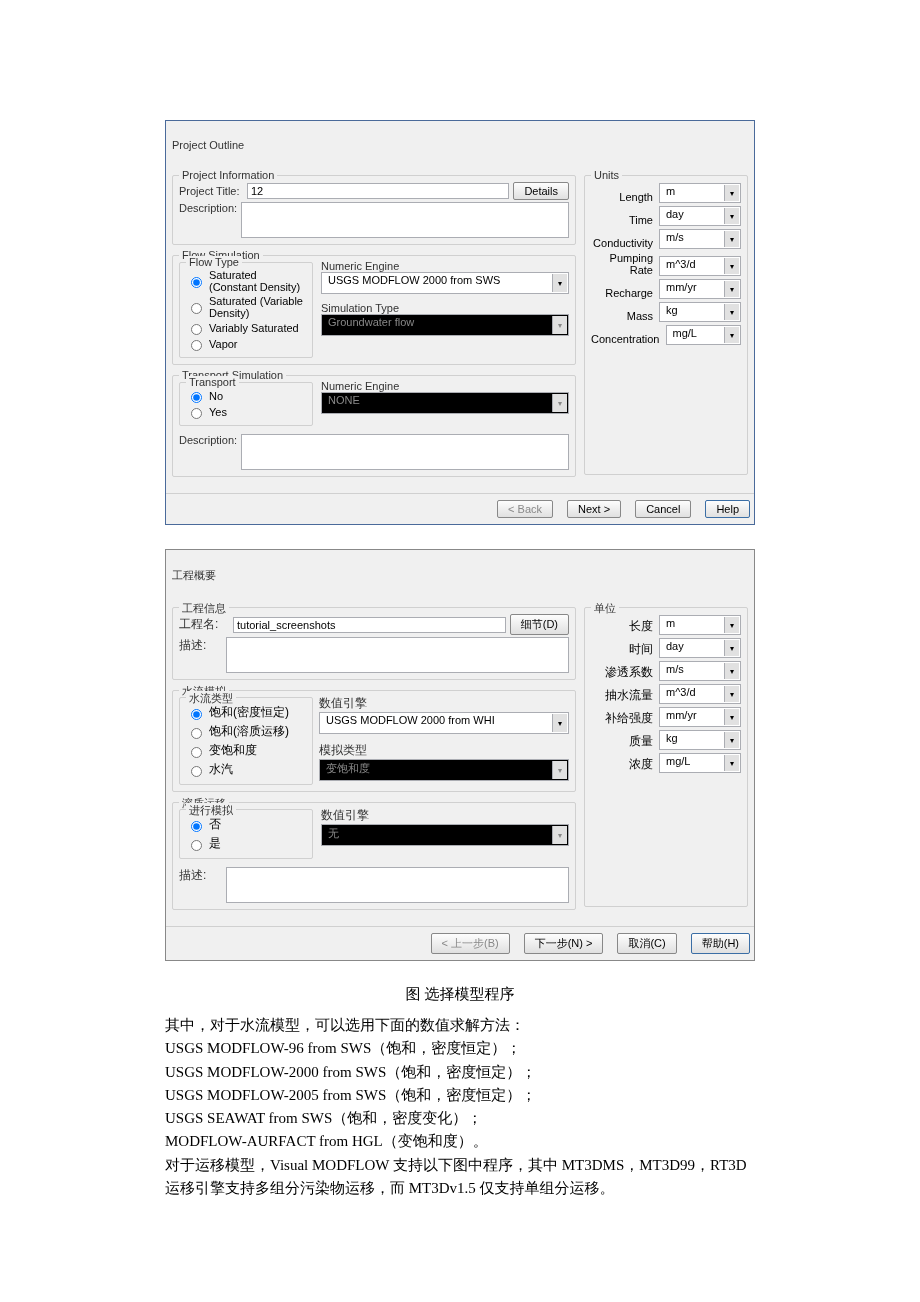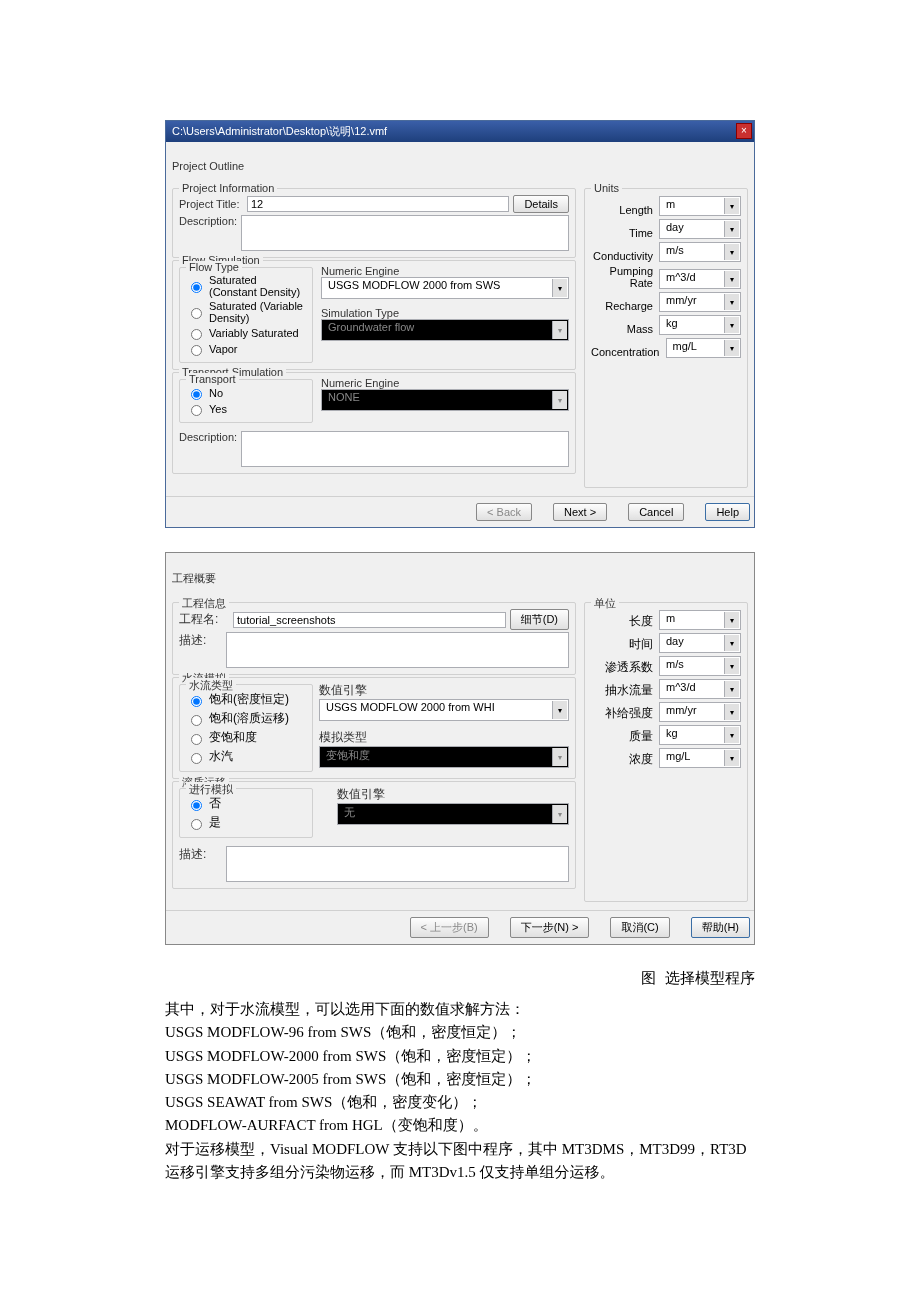--- a/index.html
+++ b/index.html
@@ -2,52 +2,48 @@
 <html><head>
 <meta charset="utf-8">
 <style>
 body{margin:0;font-family:"Microsoft Sans Serif",Tahoma,sans-serif;font-size:11px;background:#fff;color:#000;width:920px}
 .pg{padding:120px 165px 40px 165px}
 .dlg{border:1px solid #4a6a9a;background:#f0f0f0;margin-bottom:24px}
 .tbar{background:linear-gradient(#3a5fa8,#1e3f7c);color:#fff;padding:3px 6px;font-size:11px;position:relative}
 .closex{position:absolute;right:2px;top:2px;width:14px;height:14px;background:#c93030;color:#fff;font-size:10px;line-height:14px;text-align:center;border:1px solid #8a0000}
 .bdy{background:#f0f0f0;padding:4px 6px 6px}
 .hl{color:#333;font-size:11px;margin:14px 0}
-.grp{border:1px solid #d0d0d0;border-radius:2px;margin:2px 0;padding:4px 6px;position:relative}
+.grp{border:1px solid #d0d0d0;border-radius:2px;margin:10px 0;padding:4px 6px;position:relative}
 .grp>.lg{position:absolute;top:-7px;left:6px;background:#f0f0f0;padding:0 3px;font-size:11px;color:#333}
 .row{display:flex;align-items:center;gap:4px;margin:2px 0}
 .lbl{color:#333}
 input[type=text],.sel,.ta{font-family:inherit;font-size:11px;border:1px solid #abadb3;background:#fff;padding:1px 3px}
 .sel{position:relative;background:#fff}
 .sel .arr{position:absolute;right:1px;top:1px;bottom:1px;width:14px;background:#e1e1e1;border-left:1px solid #abadb3;display:flex;align-items:center;justify-content:center;font-size:8px}
 .dis{background:#000000;color:#888}
 .btn{background:linear-gradient(#fdfdfd,#e0e0e0);border:1px solid #888;border-radius:2px;padding:2px 10px;font-size:11px;cursor:pointer}
 .btn.def{border:1px solid #3b6ea5}
-.btrow{display:flex;justify-content:flex-end;gap:21px;padding:6px 4px;background:#f0f0f0;border-top:1px solid #d0d0d0}
+.btrow{display:flex;justify-content:flex-end;gap:14px;padding:6px 4px;background:#f0f0f0;border-top:1px solid #d0d0d0}
 .rad,.chk{width:11px;height:11px}
 .cols{display:flex;gap:8px}
 .c1{flex:1}
 .c2{width:164px}
 .unitrow{display:flex;align-items:flex-end;margin:3px 0}
 .unitlbl{flex:1;text-align:right;padding-right:6px}
 .unitsel{width:74px}
 .ta{width:100%;height:32px;resize:none;display:block}
-.cap{text-align:right;font-family:Liberation Mono, monospace;font-size:15px;margin:6px 0 10px}
+.cap{text-align:center;font-family:Liberation Sans, sans-serif;font-size:15px;margin:6px 0 10px}
 .txt{font-family:SimSun,"Times New Roman",serif;font-size:15px;line-height:1.55}
 </style>
 </head>
 <body>
 
 <div class="pg">
 
 <div class="dlg">
- <div class="tbar">
-  <span>C:\Users\Administrator\Desktop\说明\12.vmf</span>
-  <span class="closex">×</span>
- </div>
  <div class="bdy">
   <div class="hl">Project Outline</div>
   <div class="cols">
    <div class="c1">
     <div class="grp">
      <span class="lg">Project Information</span>
      <div class="row">
       <span class="lbl" style="width:64px">Project Title:</span>
       <input type="text" style="flex: 1 1 0%;" value="12">
       <button class="btn">Details</button>
@@ -199,21 +195,21 @@
       <div style="flex:1">
        <div class="lbl">数值引擎</div>
        <div class="sel" style="height:18px"><span style="padding-left:3px">USGS MODFLOW 2000 from WHI</span><span class="arr">▾</span></div>
        <div class="lbl" style="margin-top:8px">模拟类型</div>
        <div class="sel dis" style="height:18px"><span style="padding-left:3px">变饱和度</span><span class="arr">▾</span></div>
       </div>
      </div>
     </div>
     <div class="grp">
      <span class="lg">溶质运移</span>
-     <div style="display:flex;gap:24px">
+     <div style="display:flex;gap:8px">
       <div class="grp" style="flex:0 0 120px;margin:2px 0">
        <span class="lg">进行模拟</span>
        <div class="row">
                     <input type="radio" class="rad" checked="" style="">
                     <span>否</span>
                   </div>
        <div class="row">
                     <input type="radio" class="rad" style="">
                     <span>是</span>
                   </div>

